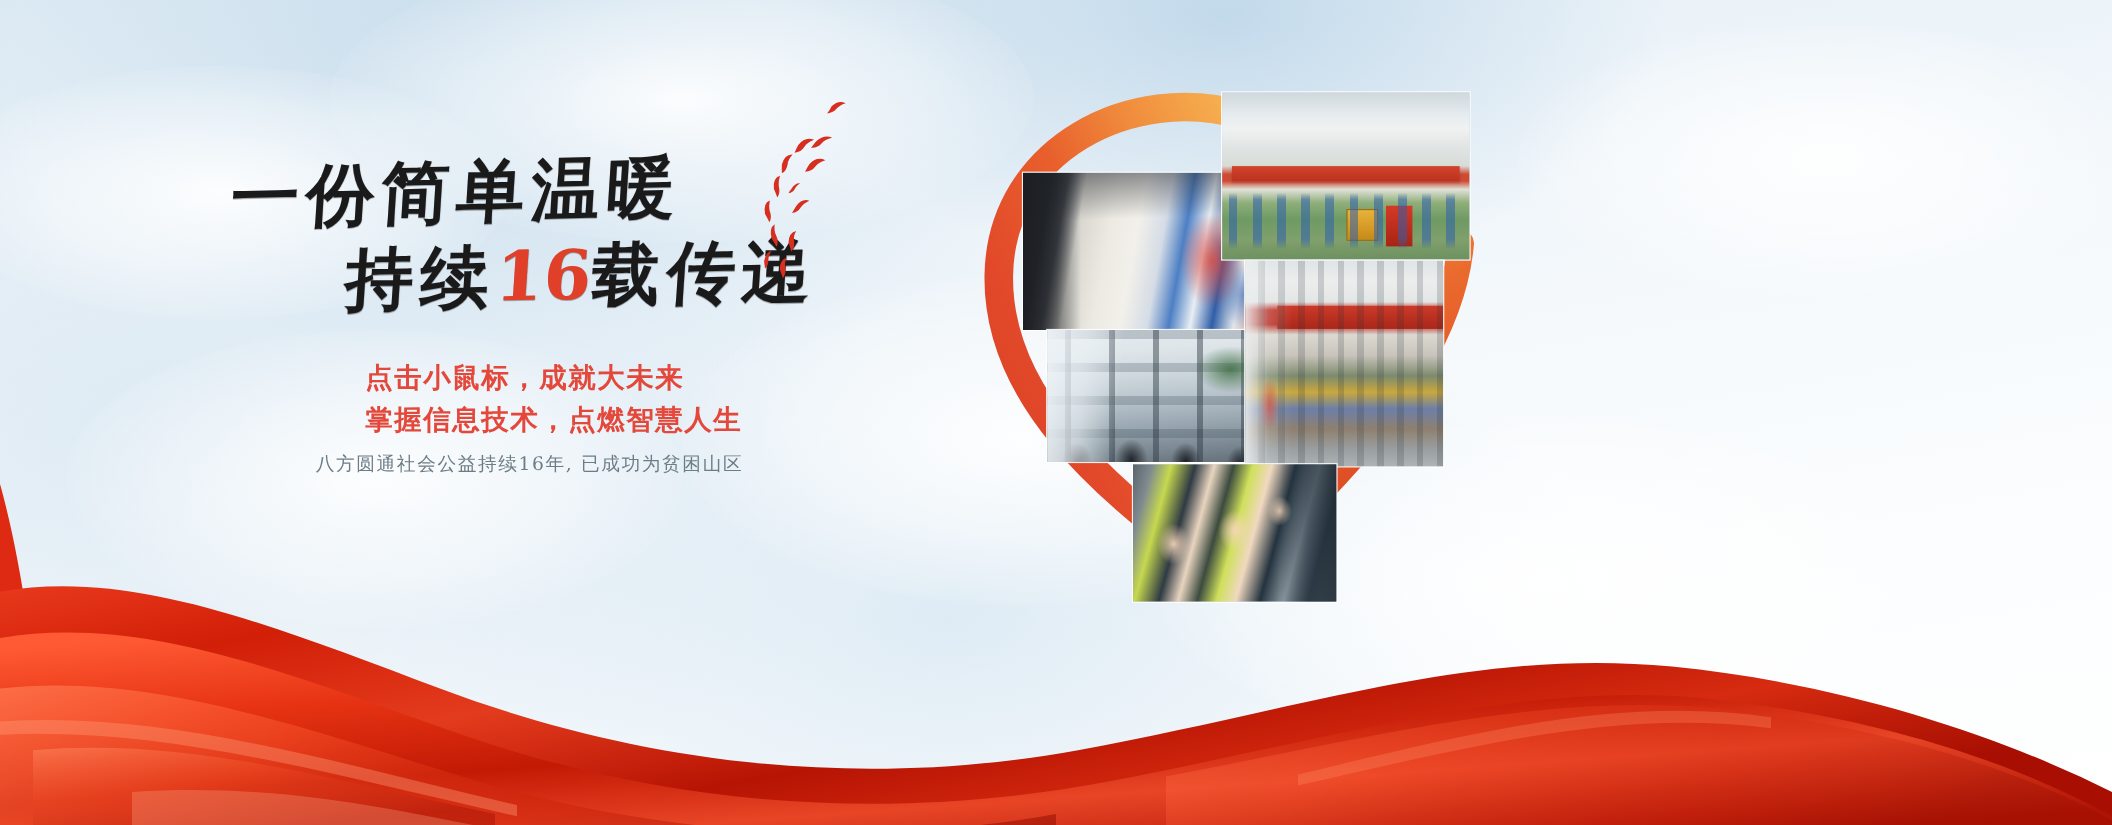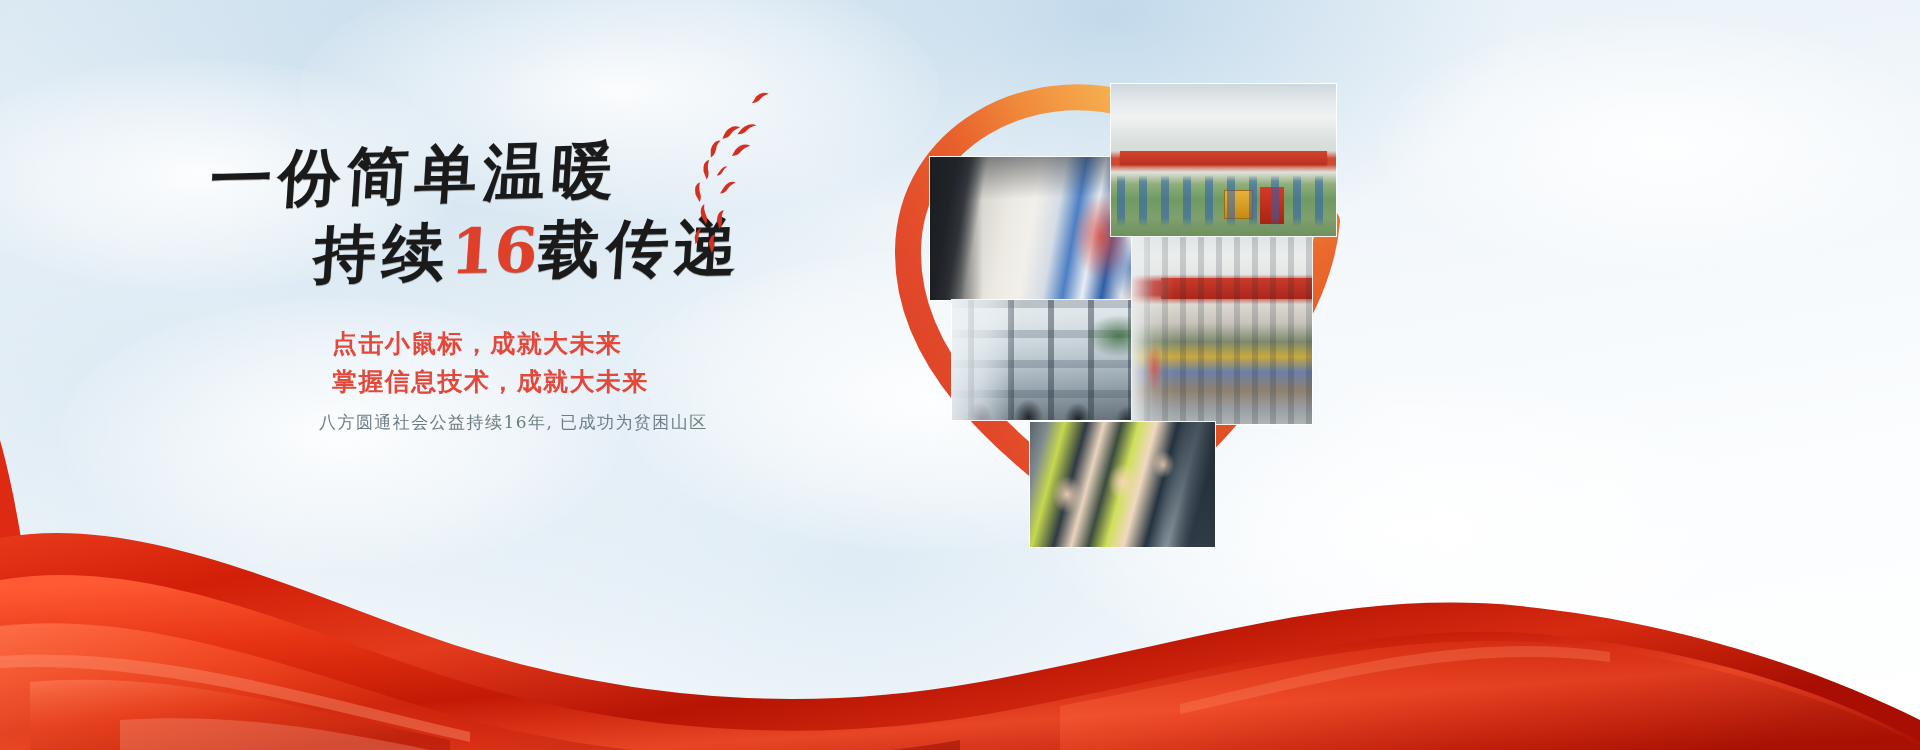--- a/index.html
+++ b/index.html
@@ -66,21 +66,21 @@
   .sub-lines { position:absolute; left:284px; top:325px;margin-left:48px; }
   .subline {
     font-family:"DejaVu Sans", sans-serif;
     font-size:25px; font-weight:700;
     color:#e3483a;
     letter-spacing:0.055em;
     line-height:1.52;
     white-space:nowrap;
   }
 
-  .body-lines { position:absolute; left:287px; top:406px;margin-left:32px; }
+  .body-lines { position:absolute; left:287px; top:406px; }
   .bodyline {
     font-family:"DejaVu Serif", serif;
     font-size:17px;
     color:#6d7d86;
     letter-spacing:0.085em;
     line-height:1.92;
     white-space:nowrap;
   }
 
   
@@ -257,21 +257,21 @@
 
     <div class="headline-wrap">
       <div class="headline headline-1">一份简单温暖</div>
       <div class="headline headline-2">
         <span>持续</span><span class="hl-num">16</span><span>载传递</span>
       </div>
     </div>
 
     <div class="sub-lines">
       <div class="subline">点击小鼠标，成就大未来</div>
-      <div class="subline">掌握信息技术，成就大未来</div>
+      <div class="subline">掌握信息技术，点燃智慧人生</div>
     </div>
 
     <div class="body-lines">
       <div class="bodyline">八方圆通社会公益持续16年, 已成功为贫困山区</div>
     </div>
 
   </div>
 
   <div id="birds">
     <svg width="230" height="230" viewBox="0 0 230 230">

